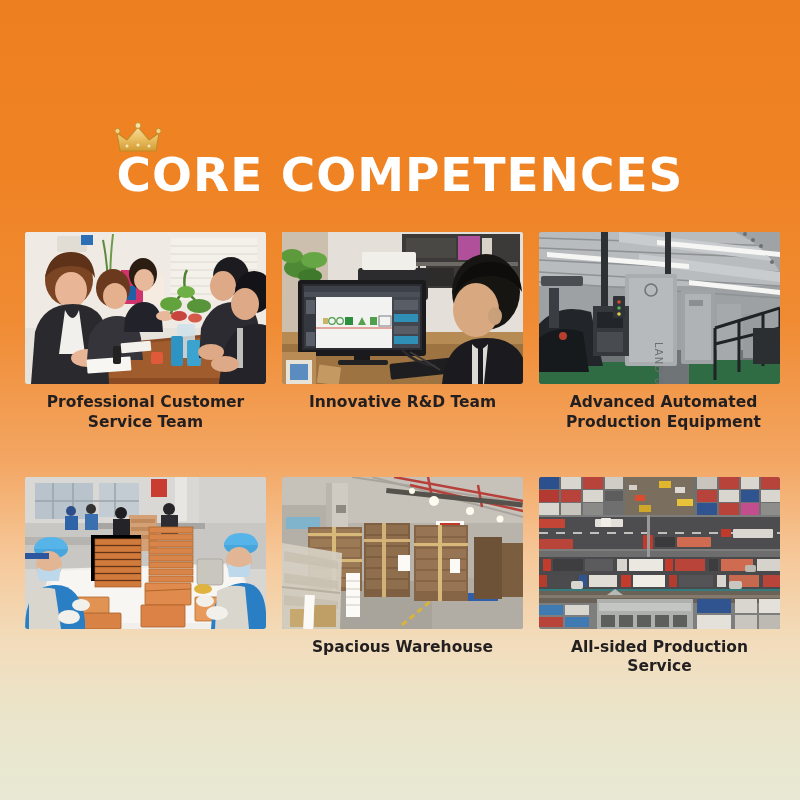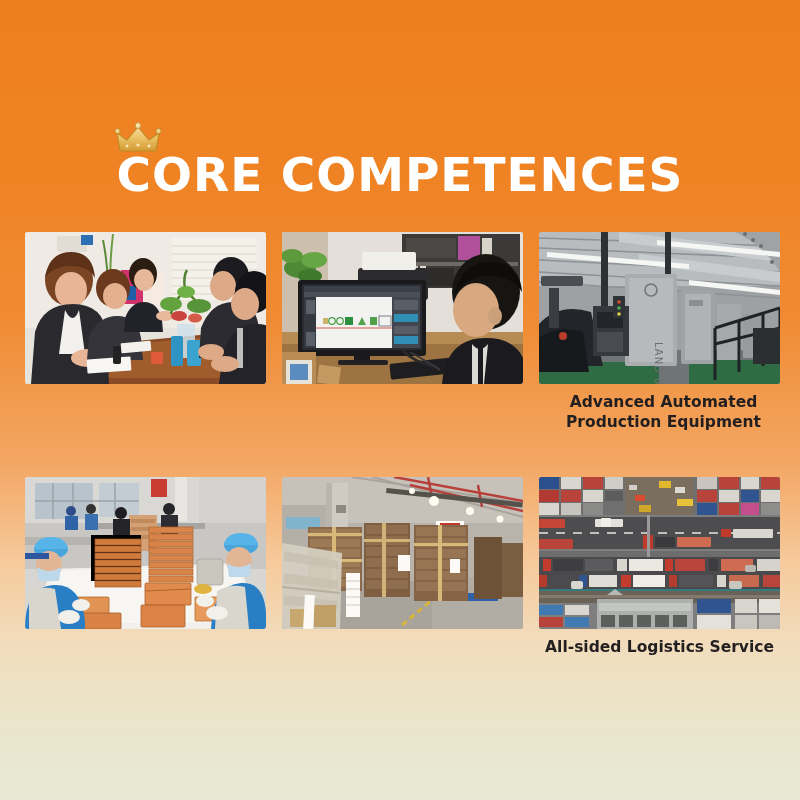--- a/index.html
+++ b/index.html
@@ -169,20 +169,22 @@
 
           <ellipse cx="186" cy="120" rx="13" ry="8" fill="#dda986"></ellipse>
           <ellipse cx="200" cy="132" rx="14" ry="8" fill="#dda986"></ellipse>
 
           <rect x="62" y="126" width="44" height="14" rx="1" fill="#f7f6f2" transform="rotate(-4 84 133)"></rect>
           <rect x="96" y="110" width="30" height="10" rx="1" fill="#f2f1ec" transform="rotate(-5 111 115)"></rect>
           <rect x="88" y="114" width="8" height="18" rx="2" fill="#222"></rect>
           <rect x="126" y="120" width="12" height="12" rx="2" fill="#e05a3a"></rect>
         </svg>
       </div>
+      <div class="caption cap-center cap-two">Professional Customer
+Service Team</div>
     </div>
 
     <div class="cell">
       <div class="thumb">
         <svg viewBox="0 0 241 152" preserveAspectRatio="xMidYMid slice">
           <rect width="241" height="152" fill="#dedad4"></rect>
 
           <rect x="0" y="0" width="241" height="100" fill="#e4e0d9"></rect>
           <rect x="0" y="0" width="46" height="100" fill="#cdbfae"></rect>
           <rect x="120" y="2" width="118" height="54" fill="#3b3a38"></rect>
@@ -248,20 +250,21 @@
           <path d="M160 152 q4 -46 44 -46 q42 0 42 46Z" fill="#1b1b1f"></path>
           <path d="M190 112 q8 10 16 0 l-4 40 l-12 0Z" fill="#dcdad4"></path>
           <rect x="196" y="116" width="5" height="36" fill="#1b1b1f"></rect>
 
           <rect x="0" y="120" width="34" height="32" fill="#b98c55"></rect>
           <rect x="4" y="128" width="26" height="24" fill="#e8e3d8"></rect>
           <rect x="8" y="132" width="18" height="16" fill="#5a8cc0"></rect>
           <rect x="36" y="134" width="22" height="18" fill="#c49a62" transform="rotate(8 47 143)"></rect>
         </svg>
       </div>
+      <div class="caption cap-center">Innovative R&amp;D Team</div>
     </div>
 
     <div class="cell">
       <div class="thumb">
         <svg viewBox="0 0 241 152" preserveAspectRatio="xMidYMid slice">
           <rect width="241" height="152" fill="#9ea1a3"></rect>
 
           <rect x="0" y="0" width="241" height="54" fill="#b9bcbe"></rect>
           <g stroke="#8e9295" stroke-width="1.6" fill="none">
             <path d="M0 6 L241 14"></path>
@@ -542,20 +545,21 @@
             <line x1="64" y1="104" x2="78" y2="104"></line>
               <line x1="64" y1="112" x2="78" y2="112"></line>
             <line x1="64" y1="120" x2="78" y2="120"></line>
               <line x1="64" y1="128" x2="78" y2="128"></line>
           </g>
           <rect x="22" y="118" width="10" height="34" fill="#fbfaf6" transform="rotate(3 27 135)"></rect>
           <rect x="116" y="78" width="12" height="16" fill="#fbfaf6"></rect>
           <rect x="168" y="82" width="10" height="14" fill="#fbfaf6"></rect>
         </svg>
       </div>
+      <div class="caption cap-center">Spacious Warehouse</div>
     </div>
 
     <div class="cell">
       <div class="thumb">
         <svg viewBox="0 0 241 152" preserveAspectRatio="xMidYMid slice">
           <rect width="241" height="152" fill="#8e8e8e"></rect>
 
           <rect x="0" y="0" width="241" height="38" fill="#6f6f6f"></rect>
           <g>
             <rect x="0" y="0" width="20" height="12" fill="#2c4f8e"></rect>
@@ -669,17 +673,17 @@
           <g>
             <rect x="158" y="122" width="34" height="14" fill="#2f5490"></rect>
             <rect x="158" y="138" width="34" height="14" fill="#e4e1db"></rect>
             <rect x="196" y="122" width="22" height="14" fill="#d9d6d0"></rect>
             <rect x="196" y="138" width="22" height="14" fill="#c9c6c0"></rect>
             <rect x="220" y="122" width="21" height="14" fill="#e4e1db"></rect>
             <rect x="220" y="138" width="21" height="14" fill="#bdbab4"></rect>
           </g>
         </svg>
       </div>
-      <div class="caption cap-center">All-sided Logistics Service</div>
+      <div class="caption cap-center">All-sided Production Service</div>
     </div>
 
   </div>
 </div>
 
 </body></html>

